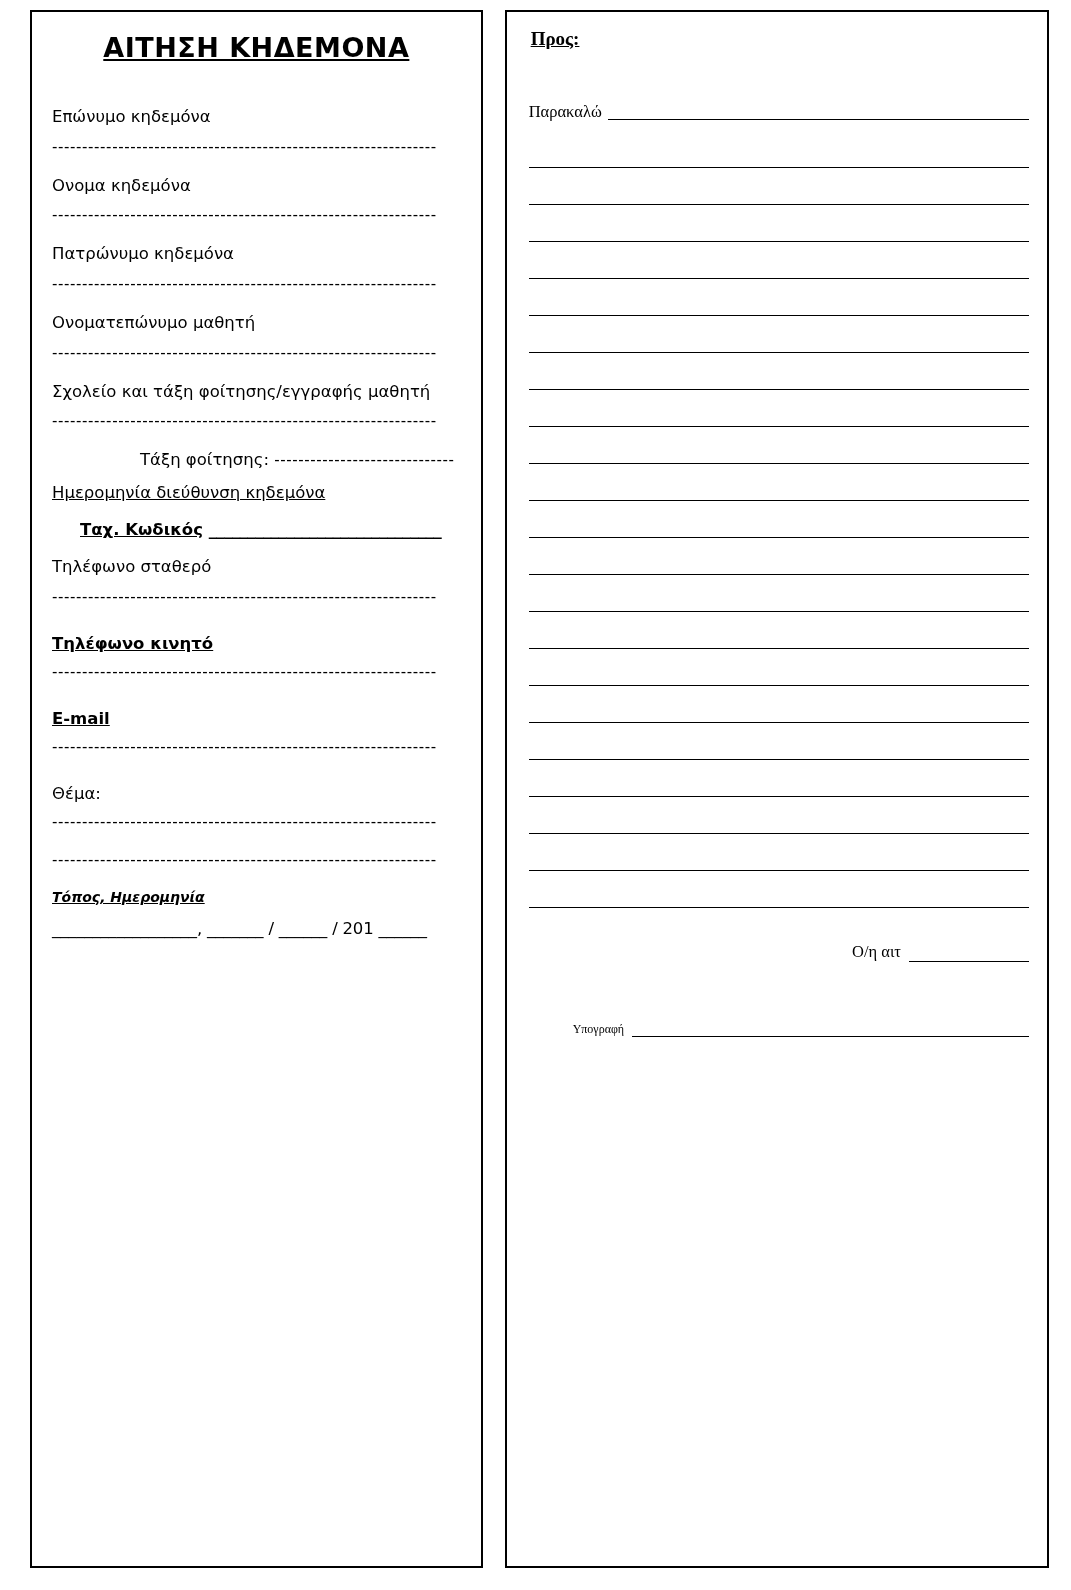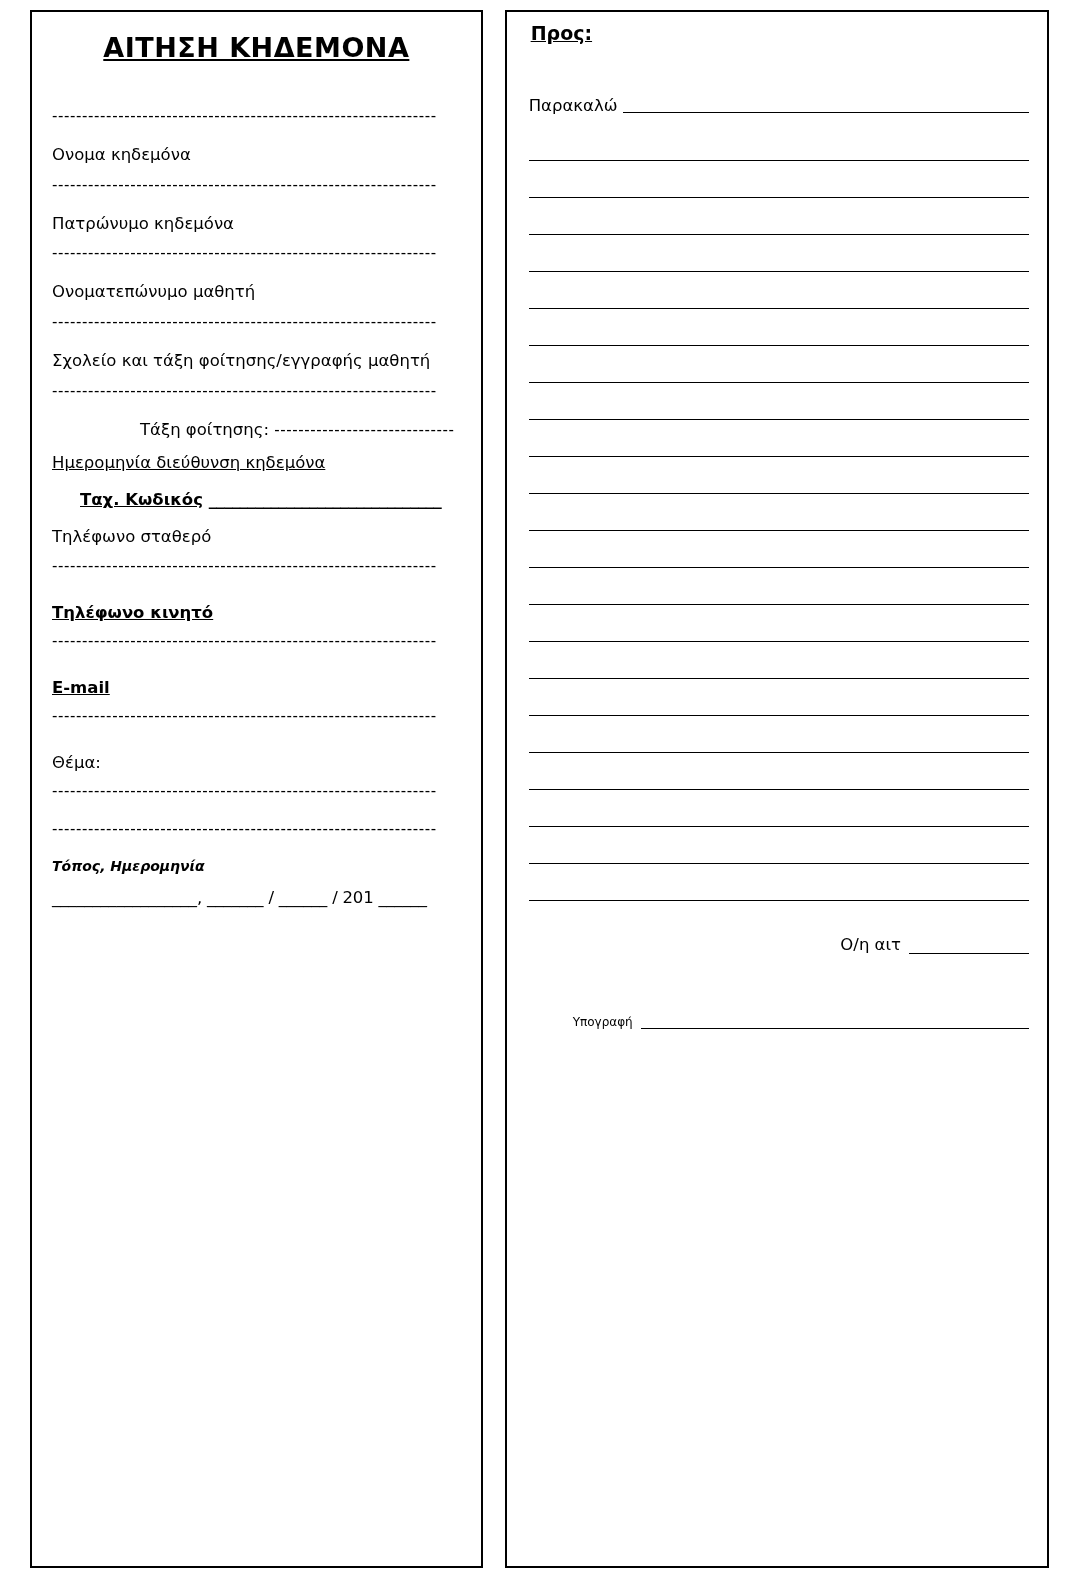--- a/index.html
+++ b/index.html
@@ -28,21 +28,22 @@
     border: 2px solid #000;
     box-sizing: border-box;
     background: #fff;
   }
   .panel-left {
     width: 485px;
     padding: 14px 20px 10px 20px;
   }
   .panel-right {
     width: 584px;
-    padding: 8px 18px 10px 22px;
+    padding: 14px 18px 10px 22px;
+    font-family: Liberation Serif, serif;
   }
 
   
   .form-title {
     text-align: center;
     font-size: 27px;
     font-weight: bold;
     text-decoration: underline;
     letter-spacing: 0.5px;
     margin: 6px 0 44px 0;
@@ -99,20 +100,21 @@
   }
   .theme-label {
     font-size: 16.5px;
     margin: 0 0 10px 0;
   }
   .place-date-label {
     font-size: 14px;
     font-style: italic;
     font-weight: bold;
     margin: 10px 0 14px 0;
+    text-decoration: underline;
   }
   .date-line {
     font-size: 16.5px;
     white-space: nowrap;
     letter-spacing: -0.2px;
   }
   .spacer-8 { height: 8px; }
 
   
   .to-head {
@@ -169,20 +171,21 @@
 </style>
 </head>
 <body>
 
 <div class="page">
 
   <div class="panel panel-left">
 
     <div class="form-title">ΑΙΤΗΣΗ ΚΗΔΕΜΟΝΑ</div>
 
+    <div class="field-label">Επώνυμο κηδεμόνα</div>
     <div class="dash-rule">----------------------------------------------------------------</div>
 
     <div class="field-label">Ονομα κηδεμόνα</div>
     <div class="dash-rule">----------------------------------------------------------------</div>
 
     <div class="field-label">Πατρώνυμο κηδεμόνα</div>
     <div class="dash-rule">----------------------------------------------------------------</div>
 
     <div class="field-label">Ονοματεπώνυμο μαθητή</div>
     <div class="dash-rule">----------------------------------------------------------------</div>

